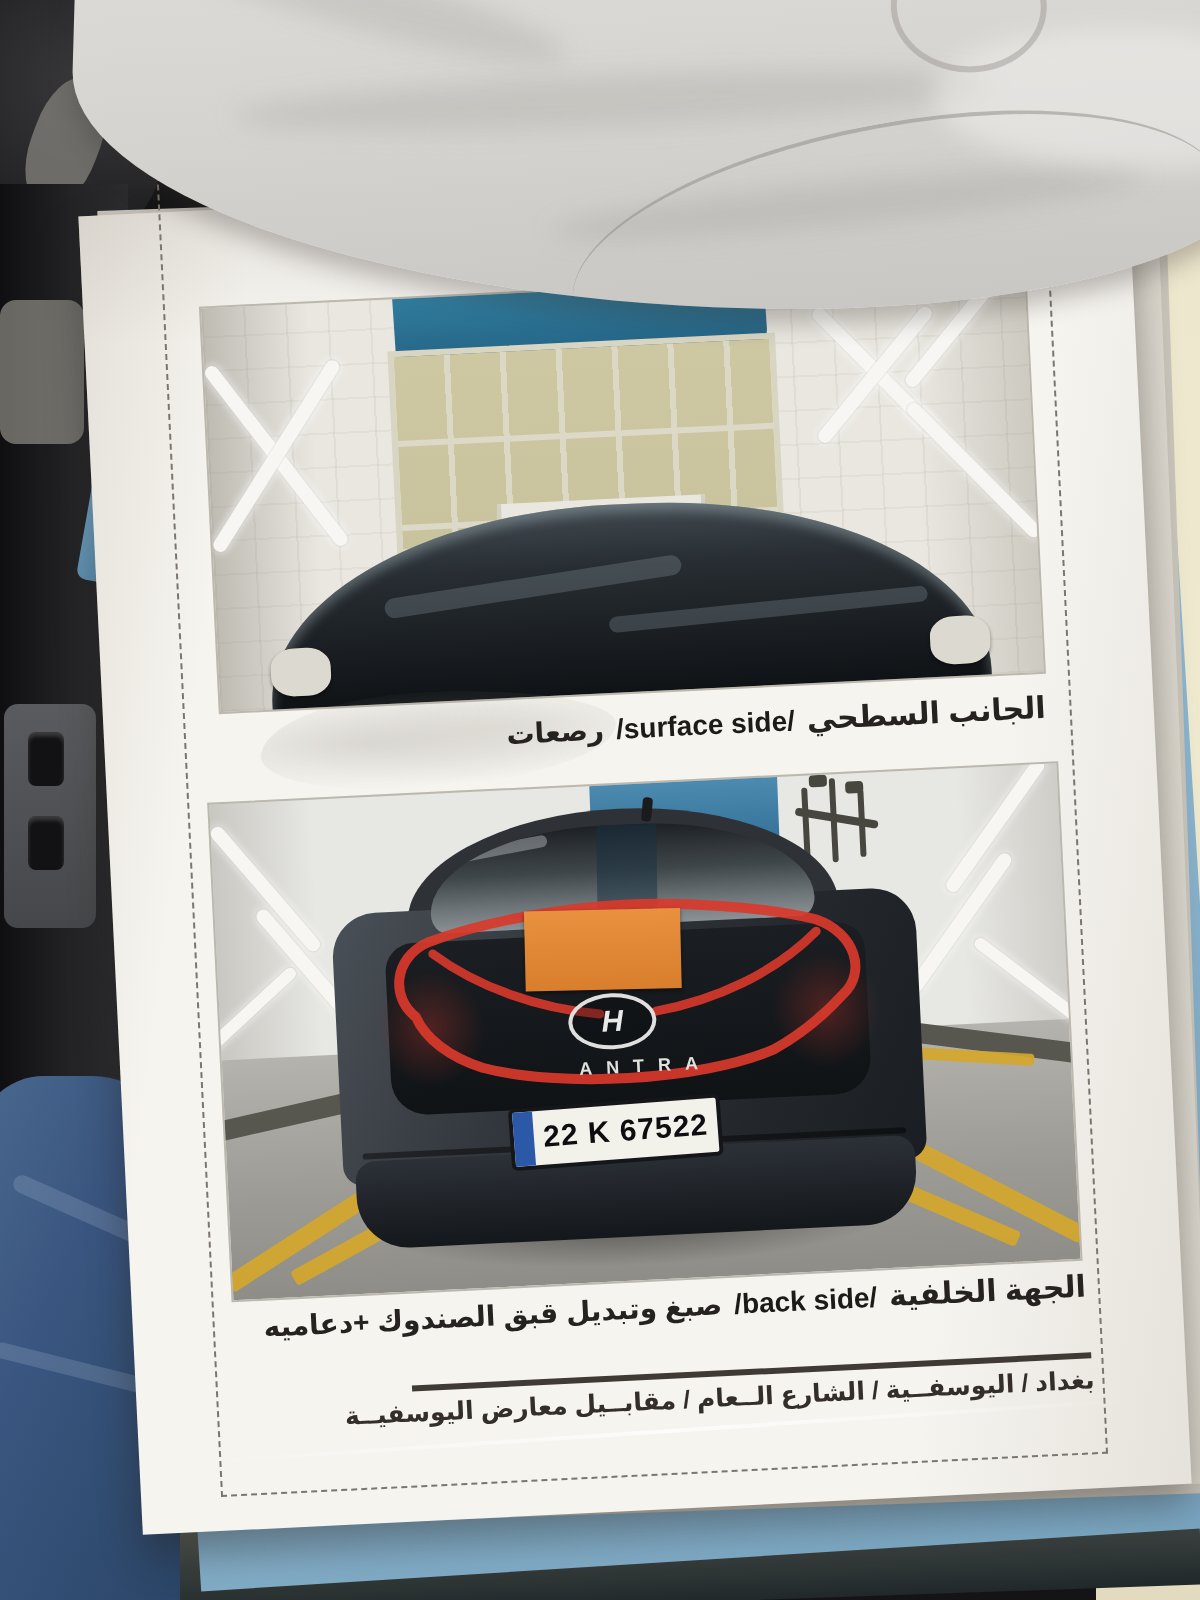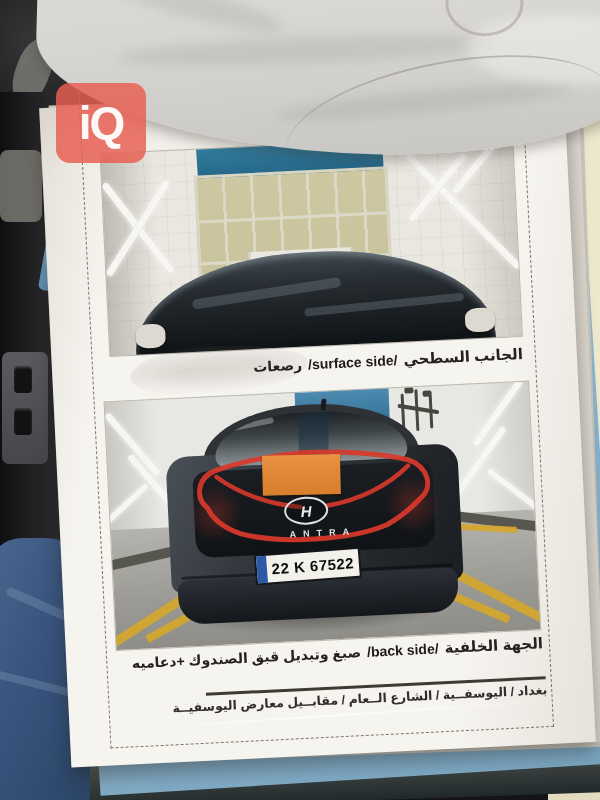--- a/index.html
+++ b/index.html
@@ -313,15 +313,14 @@
 
   <div class="abs tissue">
     <div class="t-streak ts1"></div>
     <div class="t-streak ts2"></div>
     <div class="t-streak ts3"></div>
     <div class="t-streak ts4"></div>
     <div class="t-ring"></div>
     <div class="t-seam"></div>
   </div>
 
-  <div class="abs iq-badge">iQ</div>
 
 </div>
 
 </body></html>

